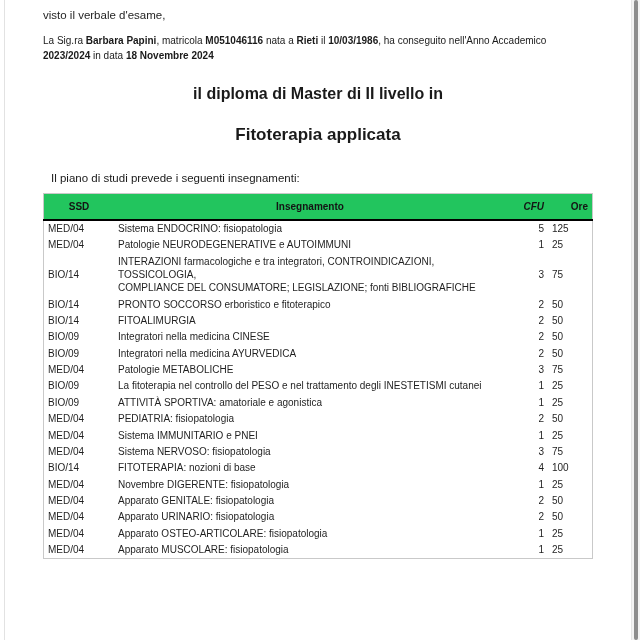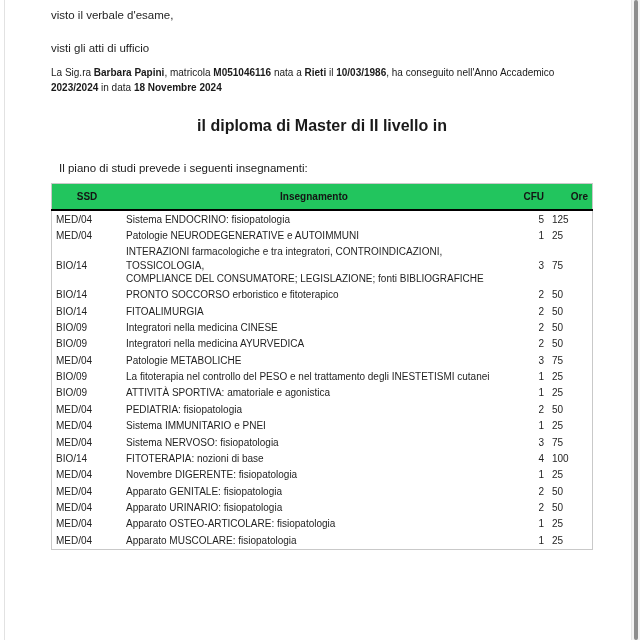--- a/index.html
+++ b/index.html
@@ -19,21 +19,20 @@
     position: absolute;
     left: 4px;
     top: 0;
     width: 628px;
     height: 640px;
     background: #ffffff;
     border-left: 1px solid #e2e2e2;
     border-right: 1px solid #dcdcdc;
     box-sizing: border-box;
     overflow: hidden;
-    padding-left: 8px;
   }
   #page-inner {
     padding: 0 38px 0 38px;
     box-sizing: border-box;
     width: 100%;
   }
 
   
   #scrollbar-track {
     position: absolute;
@@ -110,21 +109,21 @@
   table.curriculum thead th {
     background: #22c55e;
     font-weight: bold;
     font-size: 10px;
     padding: 7px 4px 7px 4px;
     border-bottom: 2px solid #000000;
     color: #141414;
   }
   th.col-ssd   { width: 62px;  text-align: center; }
   th.col-ins   { text-align: center; }
-  th.col-cfu   { width: 34px;  text-align: right; padding-right: 6px;}
+  th.col-cfu   { width: 34px;  text-align: right; padding-right: 6px; font-style: italic;}
   th.col-ore   { width: 36px;  text-align: right; padding-right: 8px;}
 
   table.curriculum td {
     padding: 1.6px 4px;
     vertical-align: middle;
     color: #1f1f1f;
     line-height: 1.32;
   }
   td.ssd { padding-left: 7px; white-space: nowrap; }
   td.ins { padding-left: 4px; }
@@ -132,26 +131,26 @@
   td.ore { padding-right: 8px; }
   td.ins span.l2 { display: block; }
 </style>
 </head>
 <body>
 
 <div id="page">
   <div id="page-inner">
 
     <div class="preamble preamble-1">visto il verbale d'esame,</div>
-    <div class="preamble preamble-2">visti gli atti di ufficio</div>
 
 
     <div class="cert-body"><span>La Sig.ra </span><b>Barbara Papini</b><span>, matricola </span><b>M051046116</b><span> nata a </span><b>Rieti</b><span> il </span><b>10/03/1986</b><span>, ha conseguito nell'Anno Accademico </span><b>2023/2024</b><span> in data </span><b>18 Novembre 2024</b></div>
 
     <div class="diploma-line-1">il diploma di Master di II livello in</div>
+    <div class="diploma-line-2">Fitoterapia applicata</div>
 
     <div class="plan-intro">Il piano di studi prevede i seguenti insegnamenti:</div>
 
     <table class="curriculum">
       <thead>
         <tr>
           <th class="col-ssd">SSD</th>
           <th class="col-ins">Insegnamento</th>
           <th class="col-cfu">CFU</th>
           <th class="col-ore">Ore</th>

